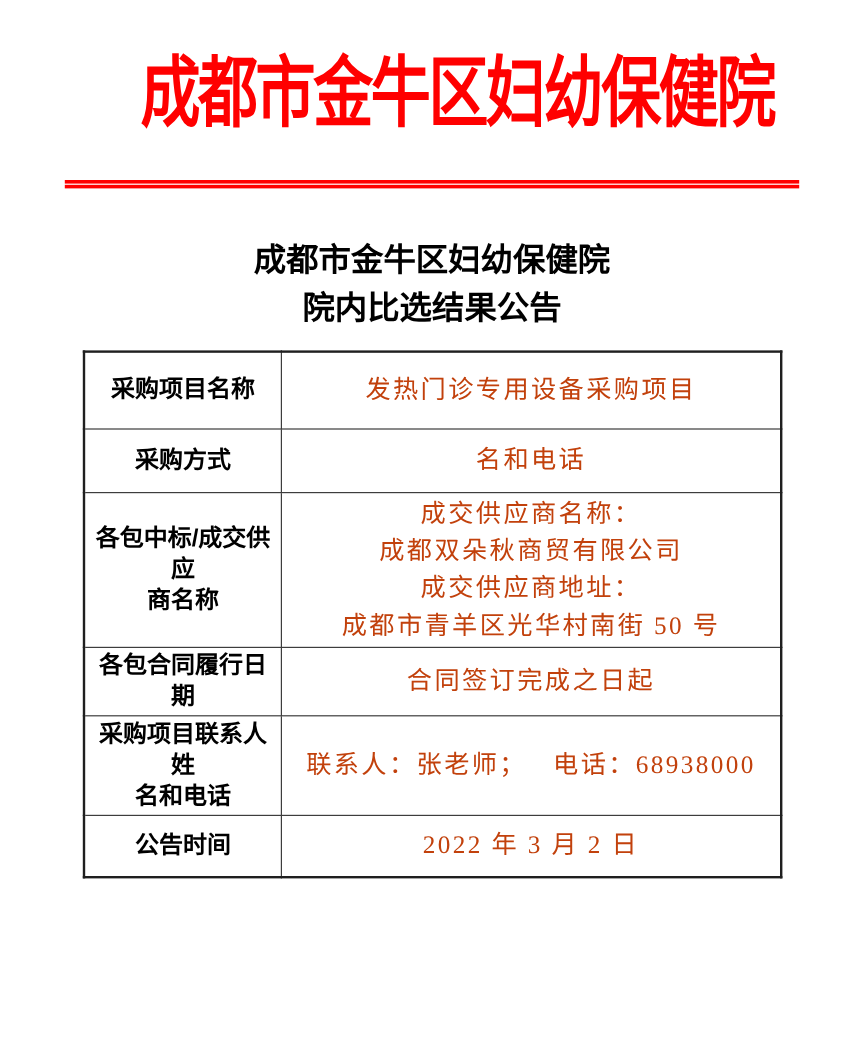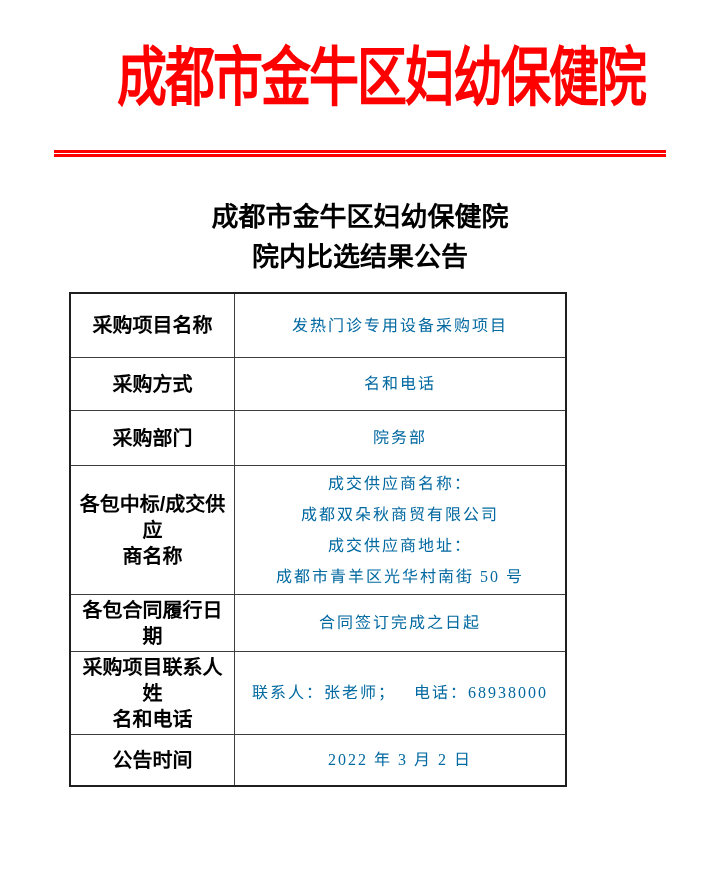--- a/index.html
+++ b/index.html
@@ -48,21 +48,21 @@
     font-weight: bold;
     font-size: 27px;
     line-height: 40px;
     color: #000000;
   }
   
   table.result-table {
     border-collapse: collapse;
     table-layout: fixed;
     margin: 15px 0 0 69px;
-    width: 498px;
+    width: 583px;
     border: 2px solid #1f1f1f;
   }
   table.result-table td {
     border: 1px solid #3d3d3d;
     padding: 2px 4px;
     vertical-align: middle;
     text-align: center;
     white-space: pre-line;
     overflow: hidden;
   }
@@ -70,23 +70,23 @@
     width: 155px;
     font-family: "Liberation Sans", sans-serif;
     font-weight: bold;
     font-size: 20px;
     line-height: 26px;
     color: #000000;
     letter-spacing: 0;
   }
   td.cell-value {
     font-family: "Liberation Serif", serif;
-    font-size: 16px;
+    font-size: 21px;
     line-height: 31px;
-    color: #0369a1;
+    color: #c2410c;
     letter-spacing: 2px;
   }
   tr.row-1 { height: 64px; }
   tr.row-2 { height: 53px; }
   tr.row-3 { height: 55px; }
   tr.row-4 { height: 55px; }
   tr.row-5 { height: 125px; }
   tr.row-6 { height: 52px; padding-left: 45px; }
   tr.row-7 { height: 56px; padding-left: 24px; }
   tr.row-8 { height: 52px; margin-top: 28px; }
@@ -108,24 +108,20 @@
   <table class="result-table">
     <tbody>
       <tr class="row-1">
         <td class="cell-label">采购项目名称</td>
         <td class="cell-value">发热门诊专用设备采购项目</td>
       </tr>
       <tr class="row-2">
         <td class="cell-label">采购方式</td>
         <td class="cell-value">名和电话</td>
       </tr>
-      <tr class="row-3">
-        <td class="cell-label">采购部门</td>
-        <td class="cell-value">院务部</td>
-      </tr>
       <tr class="row-5">
         <td class="cell-label">各包中标/成交供应
 商名称</td>
         <td class="cell-value">成交供应商名称：
 成都双朵秋商贸有限公司
 成交供应商地址：
 成都市青羊区光华村南街 50 号</td>
       </tr>
       <tr class="row-6">
         <td class="cell-label">各包合同履行日期</td>

